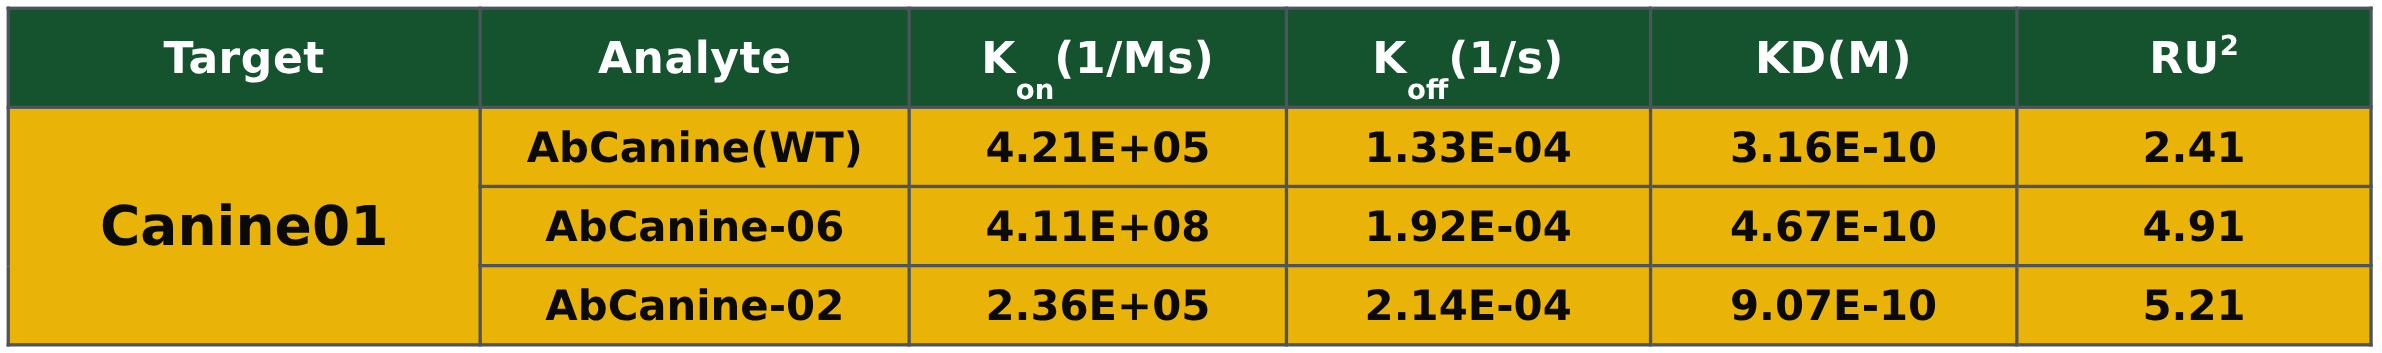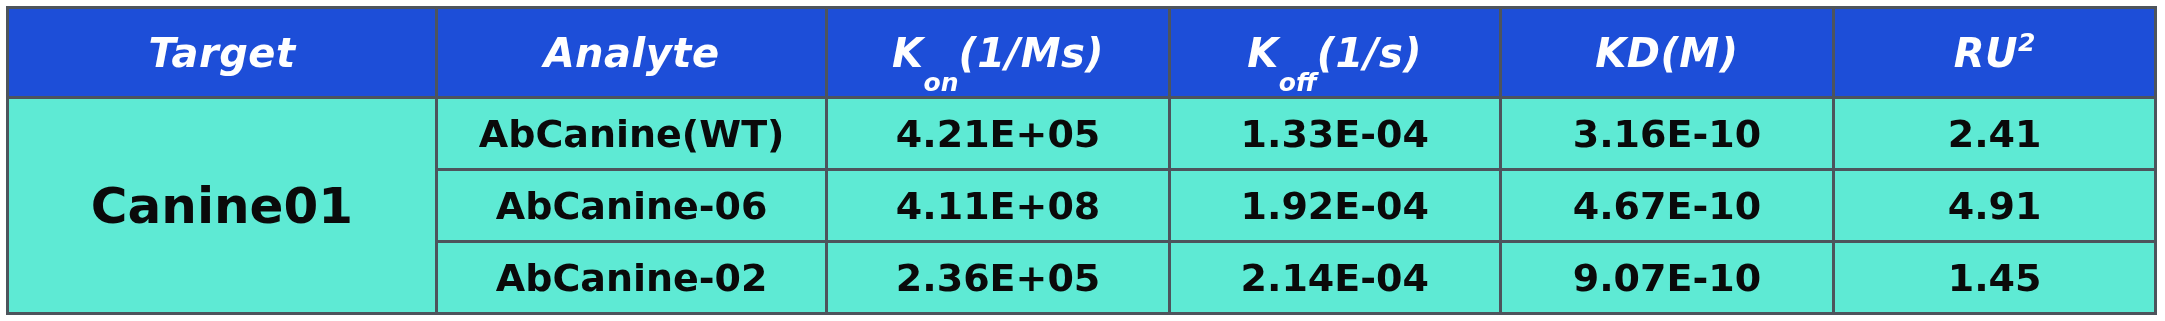--- a/index.html
+++ b/index.html
@@ -27,44 +27,43 @@
   }
   table.kinetics th,
   table.kinetics td {
     border: 3px solid #4d545c;
     text-align: center;
     vertical-align: middle;
     padding: 0;
     box-sizing: border-box;
   }
   thead th {
-    background: #1d4ed8;
+    background: #14532d;
     color: #ffffff;
     font-weight: bold;
     font-size: 40px;
     height: 90px;
     letter-spacing: 0.5px;
-    font-style: italic;
   }
   thead th .sub {
     font-size: 25px;
     vertical-align: baseline;
     position: relative;
     top: 24px;
     letter-spacing: 0;
   }
   thead th .sup {
     font-size: 25px;
     vertical-align: baseline;
     position: relative;
     top: -16px;
     letter-spacing: 0;
   }
   tbody td {
-    background: #5eead4;
+    background: #eab308;
     color: #0a0a0a;
     font-weight: bold;
     font-size: 38px;
     height: 64px;
     white-space: nowrap;
   }
   td.target-cell {
     font-size: 50px;
   }
   
@@ -124,17 +123,17 @@
         <td>4.11E+08</td>
         <td>1.92E-04</td>
         <td>4.67E-10</td>
         <td>4.91</td>
       </tr>
       <tr>
         <td>AbCanine-02</td>
         <td>2.36E+05</td>
         <td>2.14E-04</td>
         <td>9.07E-10</td>
-        <td>1.45</td>
+        <td>5.21</td>
       </tr>
     </tbody>
   </table>
 </div>
 
 </body></html>

